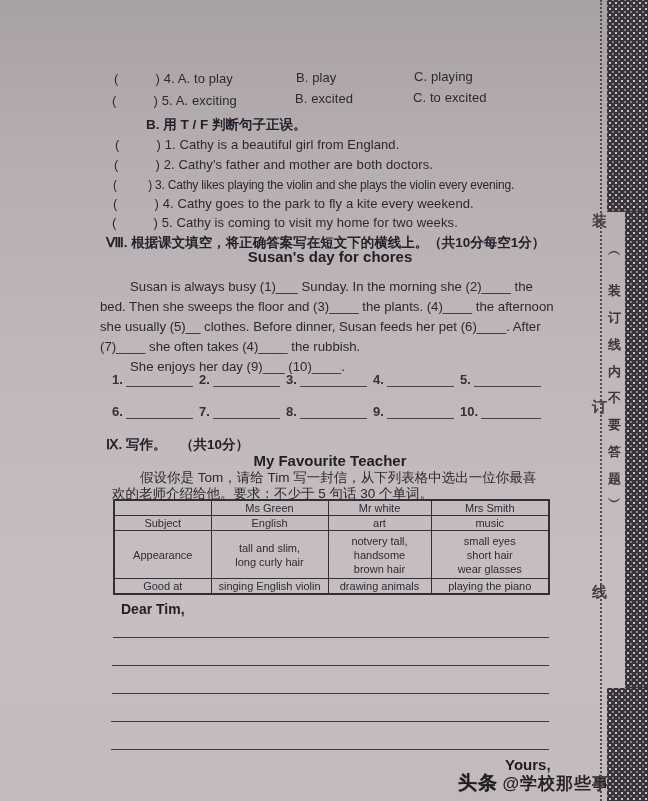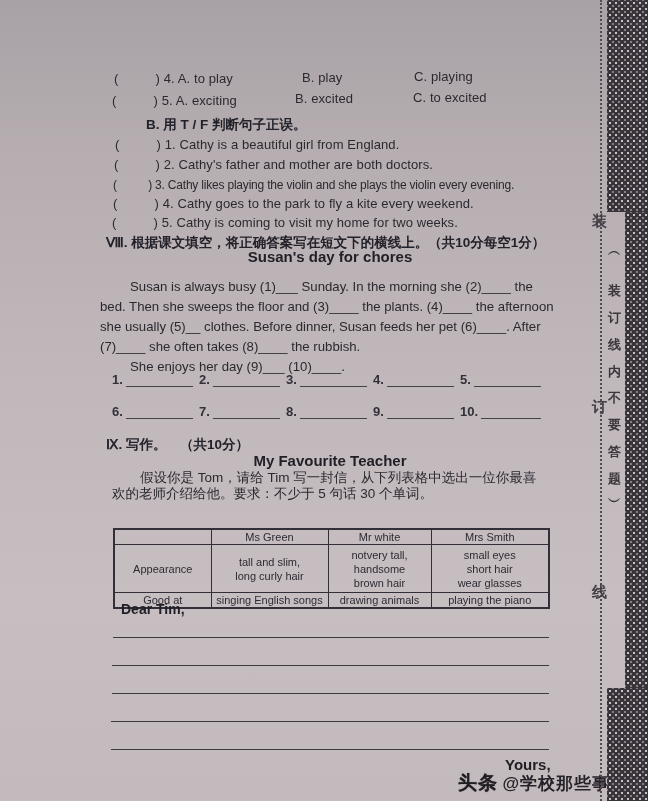--- a/index.html
+++ b/index.html
@@ -21,21 +21,21 @@
   .cn{font-size:13.5px;}
   .heading{font-weight:bold;font-size:13.5px;color:#23212a;}
   .center-title{font-weight:bold;font-size:15px;text-align:center;color:#201e26;}
   .passage{font-size:13.2px;line-height:20px;color:#2b2930;margin-top:8px;}
   .passage .indent{text-indent:30px;}
   .blank-row{display:flex;width:437px;font-size:13px;font-weight:bold;color:#33303a;}
   .blank-item{display:flex;align-items:flex-end;width:87px;}
   .blank-item .uline{flex:1;border-bottom:1.5px solid #45414a;height:13px;margin-left:3px;margin-right:6px;}
   table.tt{border-collapse:collapse;table-layout:fixed;width:435px;font-size:11px;color:#2e2b33;}
   table.tt td{border:1.6px solid #332f38;text-align:center;vertical-align:middle;padding:0 2px;white-space:pre-line;line-height:14px;}
-  table.tt{border:2px solid #332f38;margin-top:29px;}
+  table.tt{border:2px solid #332f38;}
   .wline{border-top:1.6px solid #3c3840;height:0;}
   .knit{
     background-color:#39333a;
     background-image:
       radial-gradient(circle,#cac2c4 1.3px,transparent 1.5px),
       radial-gradient(circle,#877f84 1px,transparent 1.2px);
     background-size:6px 6px,6px 6px;
     background-position:0 0,3px 3px;
   }
   .dotline{border-left:2px dotted #514b52;}
@@ -46,42 +46,42 @@
   .bindchar{font-size:15px;font-weight:bold;color:#433e45;}
   .wm-brand{font-weight:bold;font-size:19px;color:#1f1d22;text-shadow:0 0 1px #55505a;letter-spacing:1px;}
   .wm-handle{font-weight:bold;font-size:17px;color:#262229;letter-spacing:1px;}
 </style>
 </head>
 <body>
 
 <div class="sheet">
 
   <span class="abs eng pre" style="left:114px;top:71px;">(          ) 4. A. to play</span>
-  <span class="abs eng" style="left:296px;top:70px;margin-left:6px;">B. play</span>
+  <span class="abs eng" style="left:296px;top:70px;">B. play</span>
   <span class="abs eng" style="left:414px;top:69px;">C. playing</span>
 
   <span class="abs eng pre" style="left:112px;top:93px;">(          ) 5. A. exciting</span>
   <span class="abs eng" style="left:295px;top:91px;">B. excited</span>
   <span class="abs eng" style="left:413px;top:90px;">C. to excited</span>
 
   <div class="abs heading" style="left:130px;top:116px;padding-left:16px;">B. 用 T / F 判断句子正误。</div>
   <div class="abs eng pre" style="left:115px;top:137px;">(          ) 1. Cathy is a beautiful girl from England.</div>
   <div class="abs eng pre" style="left:114px;top:157px;">(          ) 2. Cathy's father and mother are both doctors.</div>
   <div class="abs eng-sm pre" style="left:113px;top:178px;">(          ) 3. Cathy likes playing the violin and she plays the violin every evening.</div>
   <div class="abs eng pre" style="left:113px;top:196px;">(          ) 4. Cathy goes to the park to fly a kite every weekend.</div>
   <div class="abs eng pre" style="left:112px;top:215px;">(          ) 5. Cathy is coming to visit my home for two weeks.</div>
 
   <div class="abs heading" style="left:106px;top:234px;width:450px;">Ⅷ. 根据课文填空，将正确答案写在短文下的横线上。（共10分每空1分）</div>
   <div class="abs center-title" style="left:100px;top:248px;width:460px;">Susan's day for chores</div>
 
   <div class="abs passage" style="left:100px;top:269px;width:462px;">
     <div class="indent">Susan is always busy (1)___ Sunday. In the morning she (2)____ the</div>
     <div>bed. Then she sweeps the floor and (3)____ the plants. (4)____ the afternoon</div>
     <div>she usually (5)__ clothes. Before dinner, Susan feeds her pet (6)____. After</div>
-    <div>(7)____ she often takes (8)____ the rubbish.</div>
+    <div>(7)____ she often takes (4)____ the rubbish.</div>
     <div class="indent">She enjoys her day (9)___ (10)____.</div>
   </div>
 
   <div class="abs blank-row" style="left:112px;top:372px;">
     <span class="blank-item">
         <span>1.</span>
         <span class="uline"></span>
       </span>
     <span class="blank-item">
         <span>2.</span>
@@ -137,34 +137,40 @@
         <col style="width:103px">
         <col style="width:118px">
       </colgroup>
     <tbody>
         <tr style="height:15px;">
       <td></td>
       <td>Ms Green</td>
       <td>Mr white</td>
       <td>Mrs Smith</td>
     </tr>
+    <tr style="height:15px;">
+      <td>Subject</td>
+      <td>English</td>
+      <td>art</td>
+      <td>music</td>
+    </tr>
     <tr style="height:48px;">
       <td>Appearance</td>
       <td>tall and slim,
 long curly hair</td>
       <td>notvery tall,
 handsome
 brown hair</td>
       <td>small eyes
 short hair
 wear glasses</td>
     </tr>
     <tr style="height:15px;">
       <td>Good at</td>
-      <td>singing English songs</td>
+      <td>singing English violin</td>
       <td>drawing animals</td>
       <td>playing the piano</td>
     </tr>
   </tbody>
     </table>
 
   <div class="abs bold" style="left:121px;top:601px;font-size:14px;color:#201e26;">Dear Tim,</div>
   <div class="abs wline" style="left:113px;top:637px;width:436px;"></div>
   <div class="abs wline" style="left:112px;top:665px;width:437px;"></div>
   <div class="abs wline" style="left:112px;top:693px;width:437px;"></div>

